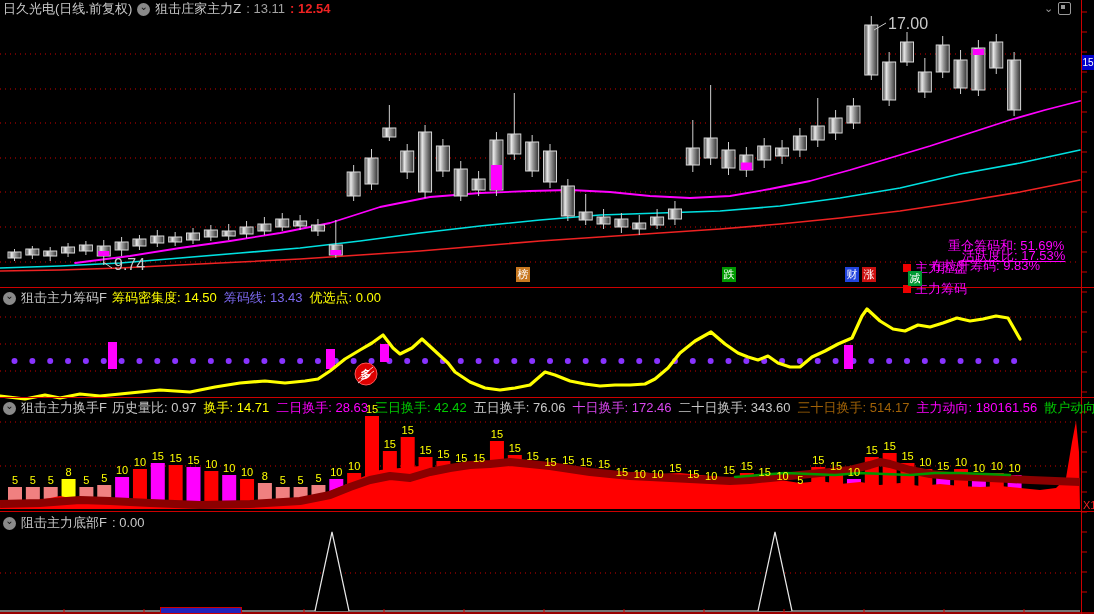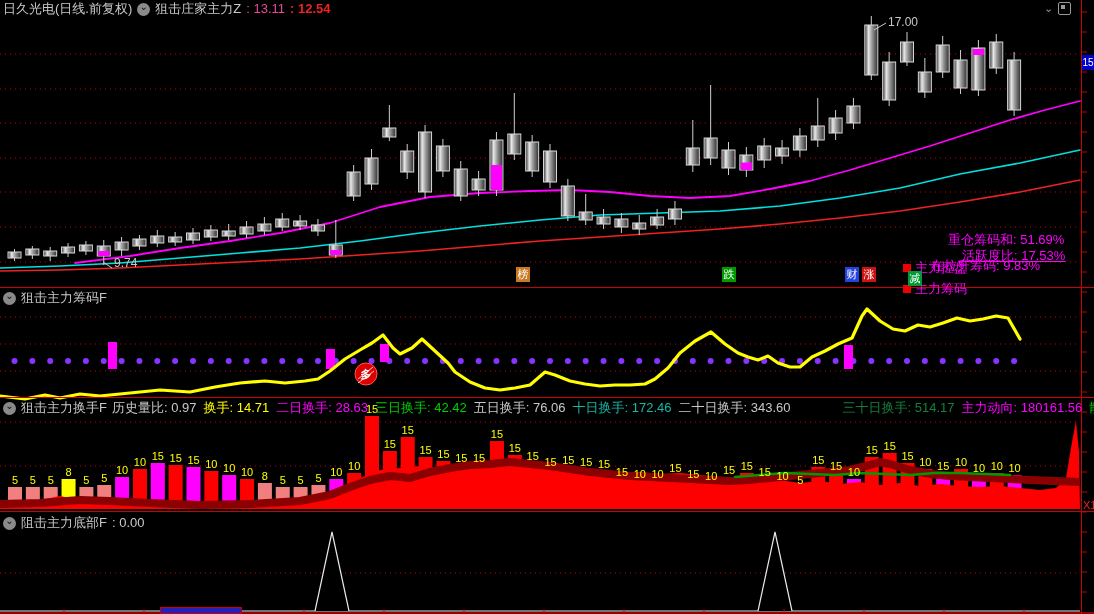--- a/index.html
+++ b/index.html
@@ -6,35 +6,35 @@
   .screen{position:relative;width:1094px;height:614px;background:#000;overflow:hidden;
           font-family:"Liberation Sans","DejaVu Sans",sans-serif;}
   #cv{position:absolute;left:0;top:0;z-index:1;}
   .hdr{position:absolute;left:3px;display:flex;align-items:center;gap:5px;font-size:13px;
        white-space:nowrap;z-index:5;line-height:16px;}
   .hdr .t{color:#c8c8c8;}
   .cicon{width:13px;height:13px;border-radius:50%;background:#8a8a8a;color:#111;
          display:inline-flex;align-items:center;justify-content:center;font-size:10px;flex:0 0 auto;}
   .cicon i{font-style:normal;transform:translateY(-2px);}
   .fldwrap{display:inline-flex;gap:7px;}
-  .plabel{position:absolute;color:#c8c8c8;font-size:12px;z-index:4;}
+  .plabel{position:absolute;color:#c8c8c8;font-size:16px;z-index:4;}
   .legend-item{position:absolute;color:#ff00ff;font-size:13px;white-space:nowrap;z-index:4;}
   .legend-item .bullet{display:inline-block;width:8px;height:8px;background:#ee0000;margin-right:4px;}
   .badge{position:absolute;width:14px;height:15px;color:#fff;font-size:11px;line-height:15px;
          text-align:center;z-index:4;}
   .axisbadge{position:absolute;left:1082px;top:55px;width:12px;height:15px;background:#0000cc;
              color:#fff;font-size:10px;line-height:15px;text-align:center;z-index:6;}
   .xzoom{position:absolute;left:1083px;top:499px;color:#ee2222;font-size:11px;z-index:6;width:15px;overflow:hidden;}
   .datebox{position:absolute;left:160px;top:607px;width:82px;height:7px;background:#2222bb;
            border:1px solid #cc0000;box-sizing:border-box;z-index:6;}
   .tricons{position:absolute;left:1044px;top:2px;display:flex;gap:5px;z-index:6;align-items:center;}
   .tri-chevron{color:#999;font-size:11px;line-height:13px;}
   .tri-win{width:11px;height:11px;border:1px solid #999;border-radius:2px;position:relative;}
   .tri-win::after{content:"";position:absolute;left:2px;top:2px;width:4px;height:4px;background:#999;}
-  .cyanv{color:#ec4899;} .redv{color:#ee2222;font-weight:bold;}
+  .cyanv{color:#a3a3a3;} .redv{color:#ee2222;font-weight:bold;}
 </style>
 </head>
 <body>
 
 <div class="screen">
   <svg id="cv" width="1094" height="614">
       <defs>
         <linearGradient id="gc" x1="0" y1="0" x2="1" y2="0">
           <stop offset="0%" stop-color="#303030"></stop>
           <stop offset="28%" stop-color="#e8e8e8"></stop>
@@ -426,54 +426,59 @@
     <span class="t">狙击庄家主力Z</span>
     <span class="cyanv">: 13.11</span>
     <span class="redv">: 12.54</span>
   </div>
 
   <div class="plabel" style="left:888px;top:15px;">17.00</div>
   <div class="plabel" style="left:114px;top:256px;">9.74</div>
 
   <div id="legend">
       <div class="legend-item" style="left: 903px; top: 246px; margin-top: 34px;"><span class="bullet"></span>主力筹码</div>
-      <div class="legend-item" style="left: 948px; top: 231px;">重仓筹码和: 51.69%</div>
+      <div class="legend-item" style="left: 948px; top: 237px;">重仓筹码和: 51.69%</div>
       <div class="legend-item" style="left: 962px; top: 247px; text-decoration: underline;">活跃度比: 17.53%</div>
       <div class="legend-item" style="left: 903px; top: 259px;"><span class="bullet"></span>主力控盘</div>
       <div class="legend-item" style="left: 931px; top: 257px;">在拉升筹码: 9.83%</div>
     </div>
   <div id="badges">
       <div class="badge" style="left: 516px; top: 267px; background: rgb(200, 120, 32);">榜</div>
       <div class="badge" style="left: 722px; top: 267px; background: rgb(0, 153, 0);">跌</div>
       <div class="badge" style="left: 845px; top: 267px; background: rgb(34, 68, 221);">财</div>
       <div class="badge" style="left: 862px; top: 267px; background: rgb(204, 17, 17);">涨</div>
       <div class="badge" style="left: 908px; top: 271px; background: rgb(0, 153, 51);">减</div>
     </div>
 
   <div class="hdr" style="top:290px;">
     <span class="cicon">
         <i>⌄</i>
       </span>
     <span class="t">狙击主力筹码F</span>
+    <span class="fldwrap" id="f2">
+        <span style="color: rgb(255, 255, 0);">筹码密集度: 14.50</span>
+        <span style="color: rgb(123, 104, 238);">筹码线: 13.43</span>
+        <span style="color: rgb(255, 255, 0);">优选点: 0.00</span>
+      </span>
   </div>
 
   <div class="hdr" style="top:400px;">
     <span class="cicon">
         <i>⌄</i>
       </span>
     <span class="t">狙击主力换手F</span>
     <span class="fldwrap" id="f3">
         <span style="color: rgb(200, 200, 200);">历史量比: 0.97</span>
         <span style="color: rgb(255, 255, 0);">换手: 14.71</span>
         <span style="color: rgb(255, 0, 255);">二日换手: 28.63</span>
         <span style="color: rgb(0, 204, 0);">三日换手: 42.42</span>
         <span style="color: rgb(200, 200, 200);">五日换手: 76.06</span>
-        <span style="color: #14b8a6;">十日换手: 172.46</span>
+        <span style="color: #d946ef;">十日换手: 172.46</span>
         <span style="color: rgb(200, 200, 200);">二十日换手: 343.60</span>
-        <span style="color: #15803d; margin-left: 45px;">三十日换手: 514.17</span>
+        <span style="color: #a16207;">三十日换手: 514.17</span>
         <span style="color: rgb(255, 0, 255);">主力动向: 180161.56</span>
         <span style="color: rgb(0, 204, 0);">散户动向: 84075.40</span>
       </span>
   </div>
 
   <div class="hdr" style="top:515px;">
     <span class="cicon">
         <i>⌄</i>
       </span>
     <span class="t">阻击主力底部F</span>

